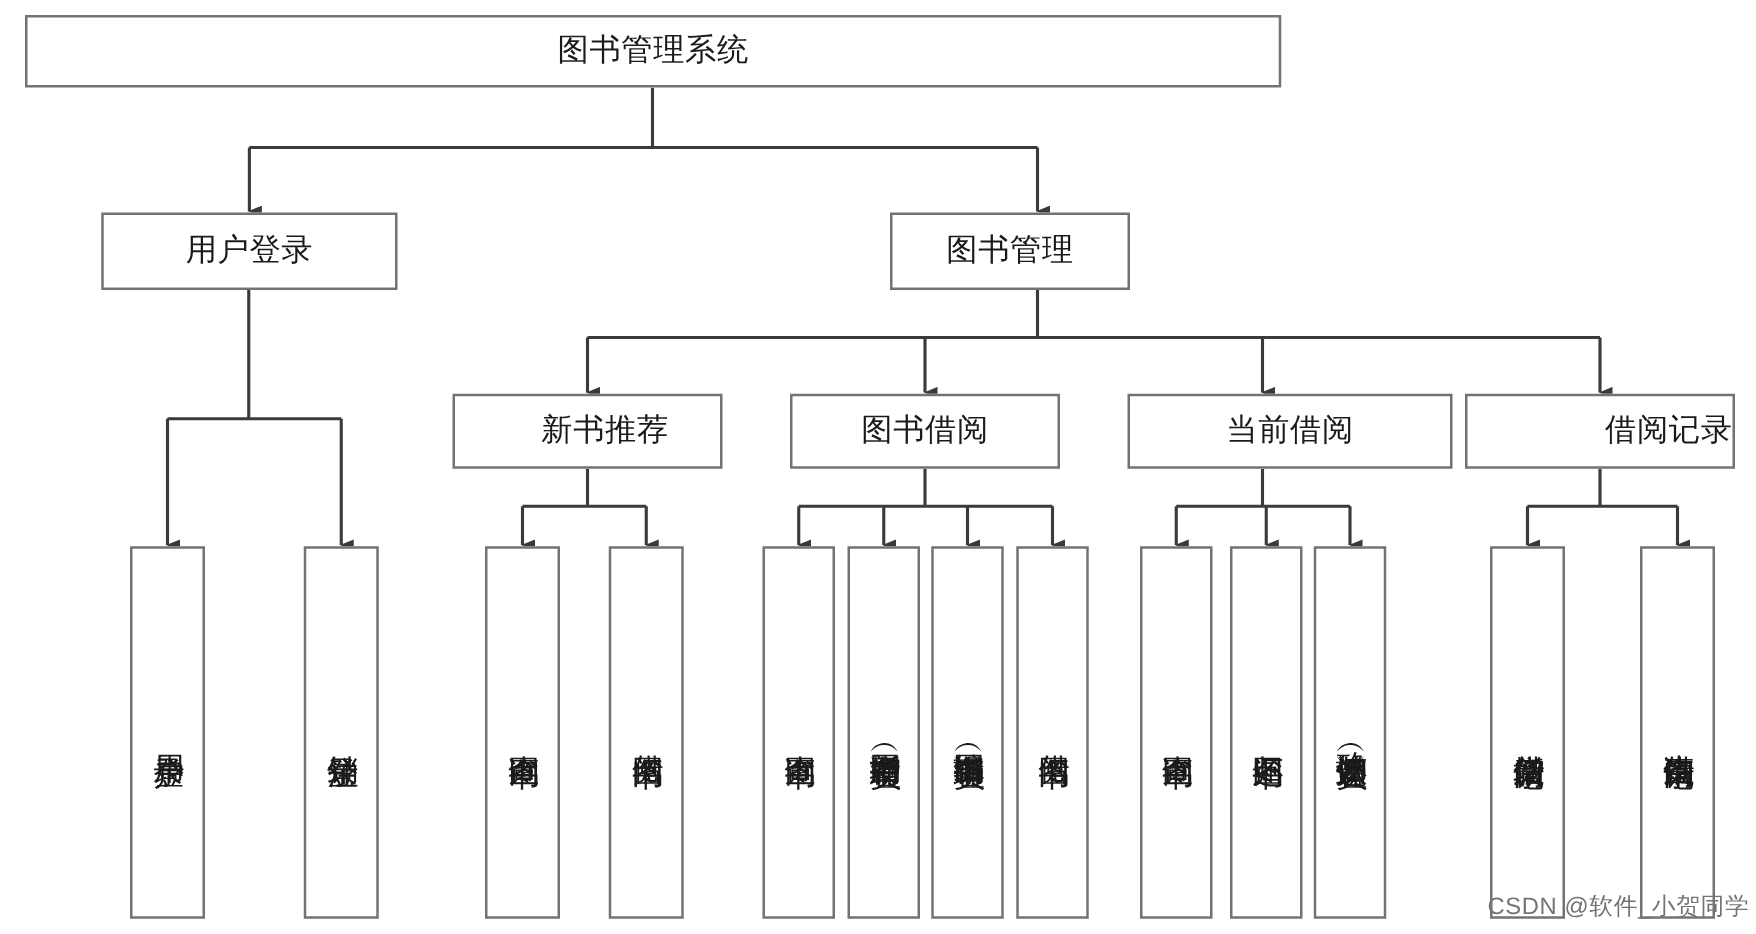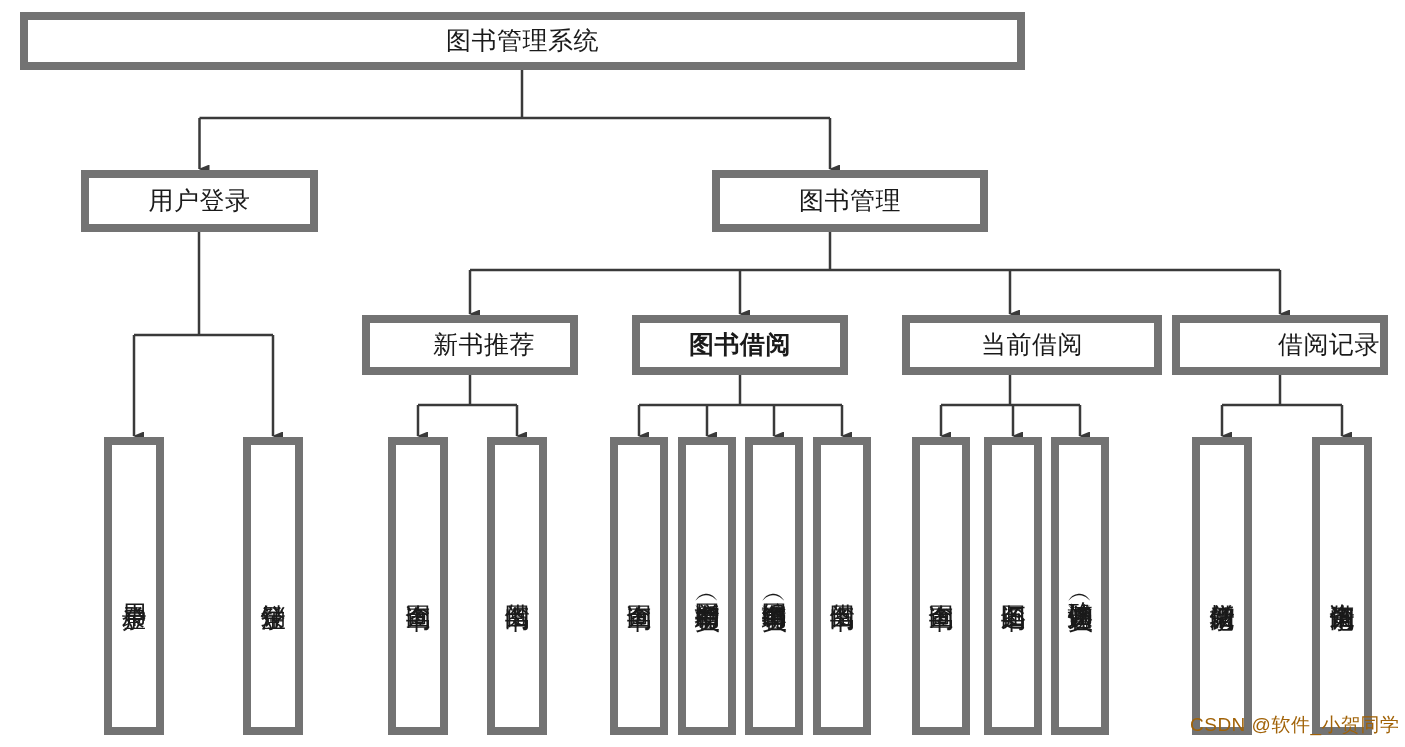--- a/index.html
+++ b/index.html
@@ -21,21 +21,21 @@
     position: absolute;
     left: 0;
     top: 0;
     width: 1405px;
     height: 747px;
   }
   .node-box {
     position: absolute;
     box-sizing: border-box;
     background: #ffffff;
-    border: 8px solid #737373;
+    border: 2px solid #737373;
     display: flex;
     align-items: center;
     justify-content: center;
     overflow: hidden;
   }
   .node-label-h {
     font-size: 25px;
     color: #1a1a1a;
     line-height: 1.1;
     white-space: nowrap;
@@ -47,21 +47,21 @@
     writing-mode: vertical-rl;
     text-orientation: upright;
     line-height: 1.18;
     letter-spacing: 1px;
     white-space: nowrap;
     text-align: center;
   }
   .watermark {
     position: absolute;
     font-size: 19px;
-    color: #a16207;
+    color: #737373;
     white-space: nowrap;
     letter-spacing: 0.5px;
     pointer-events: none;
   }
 </style>
 </head>
 <body>
 
 <div id="stage">
 
@@ -108,27 +108,27 @@
       </g>
   </svg>
 
   <div id="node-layer">
       <div class="node-box" style="left: 20px; top: 12px; width: 1005px; height: 58px;">
         <span class="node-label-h">图书管理系统</span>
       </div>
       <div class="node-box" style="left: 81px; top: 170px; width: 237px; height: 62px;">
         <span class="node-label-h">用户登录</span>
       </div>
-      <div class="node-box" style="left: 712px; top: 170px; width: 276px; height: 62px; align-items: center;">
+      <div class="node-box" style="left: 712px; top: 170px; width: 192px; height: 62px; align-items: center;">
         <span class="node-label-h">图书管理</span>
       </div>
       <div class="node-box" style="left: 362px; top: 315px; width: 216px; height: 60px; padding-left: 28px;">
         <span class="node-label-h">新书推荐</span>
       </div>
-      <div class="node-box" style="left: 632px; top: 315px; width: 216px; height: 60px; font-weight: bold;">
+      <div class="node-box" style="left: 632px; top: 315px; width: 216px; height: 60px;">
         <span class="node-label-h">图书借阅</span>
       </div>
       <div class="node-box" style="left: 902px; top: 315px; width: 260px; height: 60px;">
         <span class="node-label-h">当前借阅</span>
       </div>
       <div class="node-box" style="left: 1172px; top: 315px; width: 216px; height: 60px; justify-content: flex-end;">
         <span class="node-label-h">借阅记录</span>
       </div>
       <div class="node-box" style="left: 104px; top: 437px; width: 60px; height: 298px;">
         <span class="node-label-v">用户登录</span>

